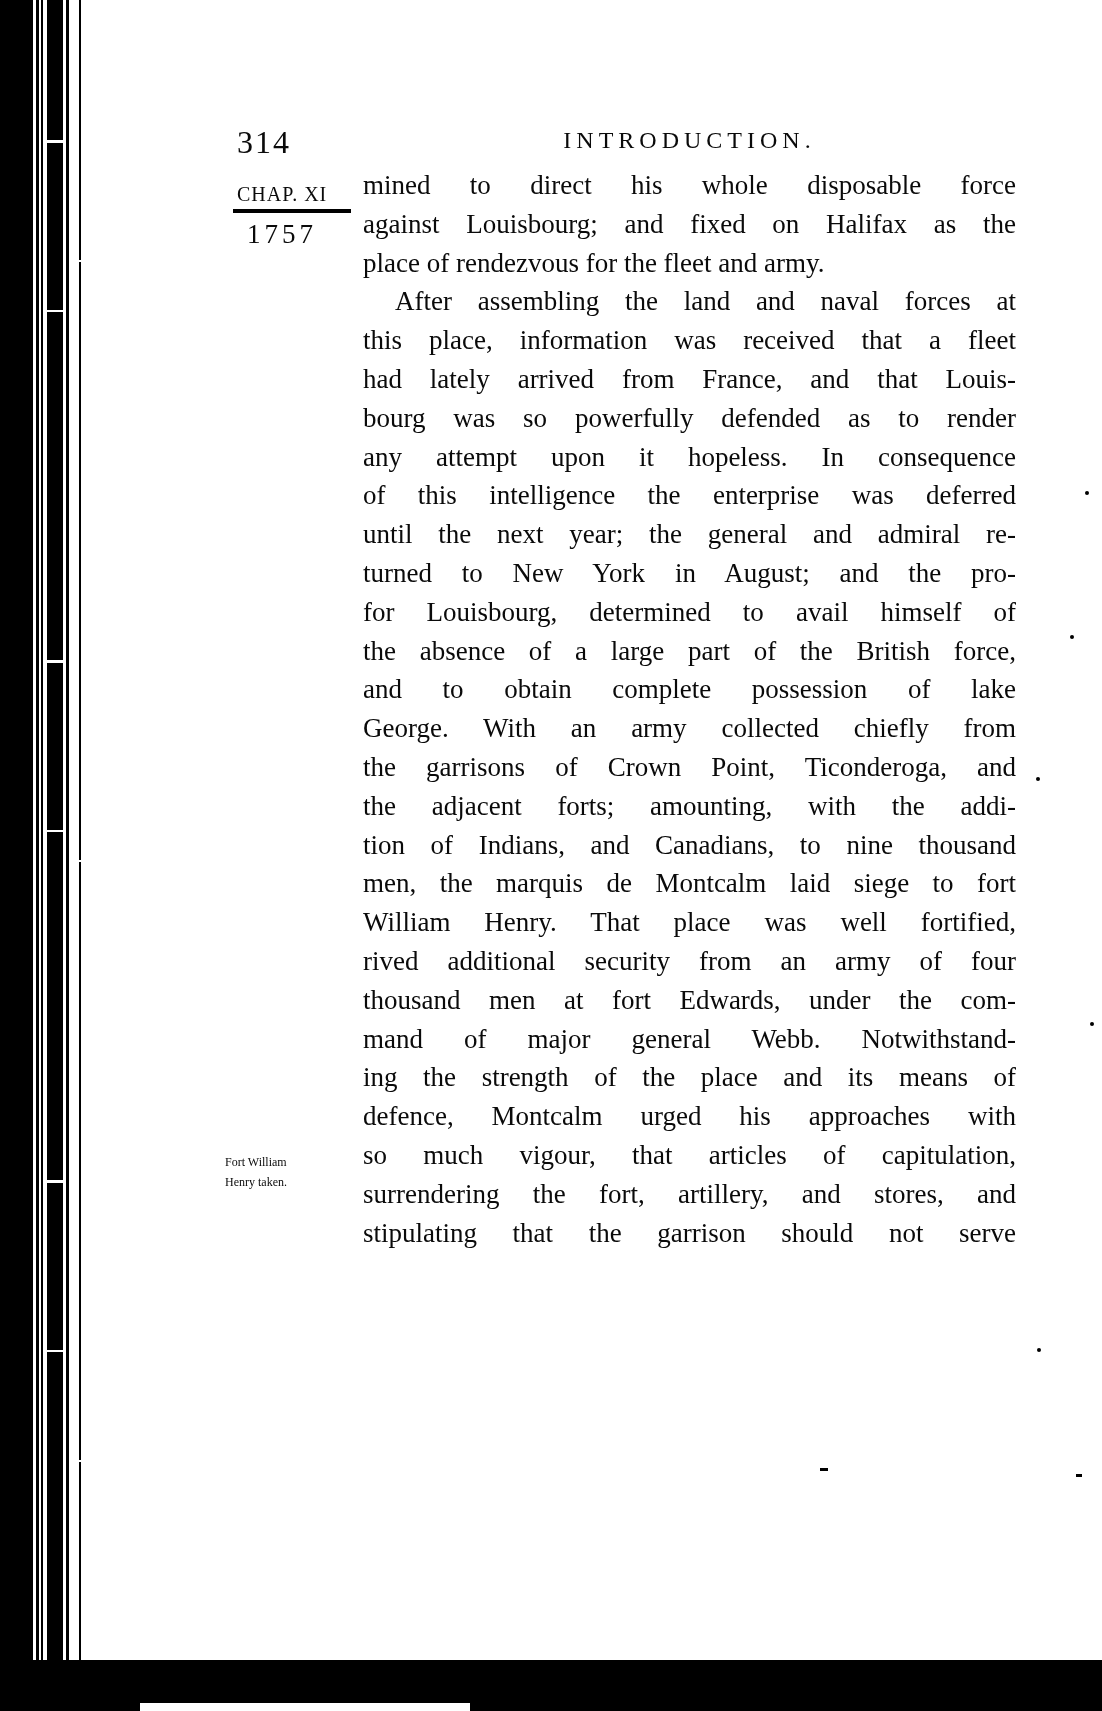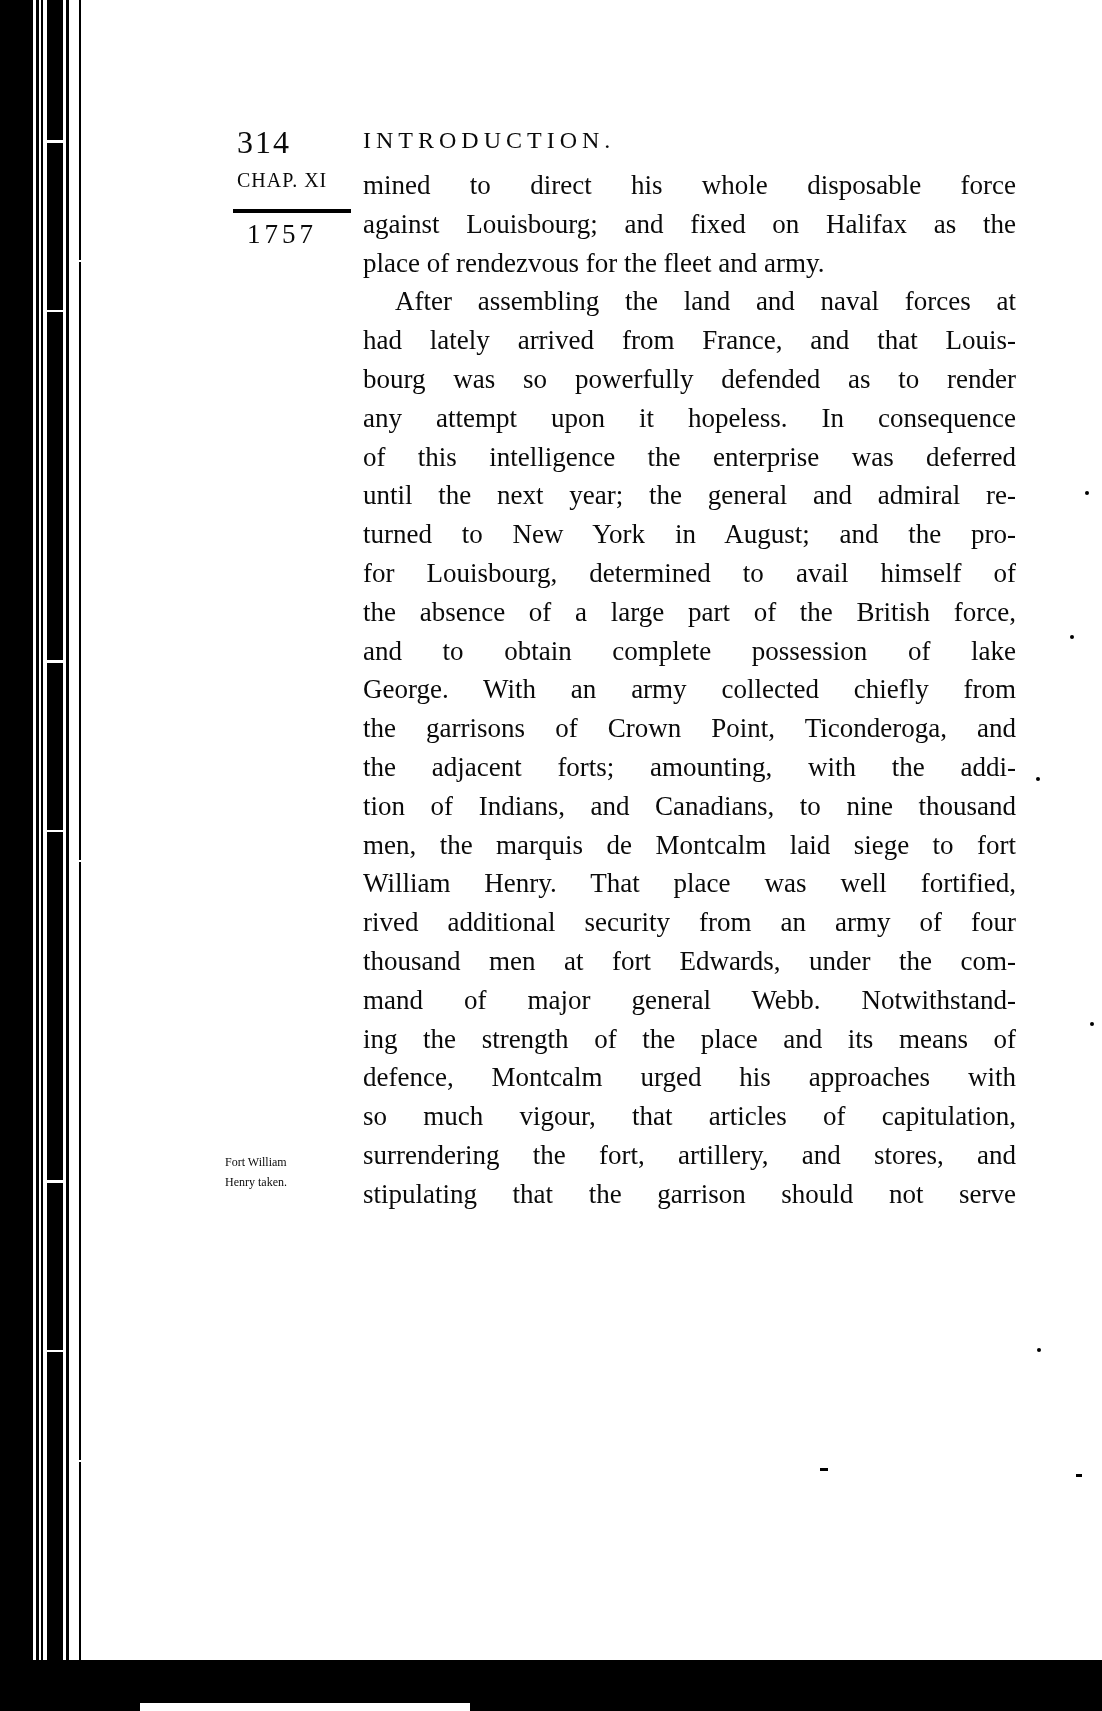--- a/index.html
+++ b/index.html
@@ -33,24 +33,24 @@
   .speck { position:absolute; width:4px; height:4px; background:#000; border-radius:50%; }
   .dash  { position:absolute; height:3px; background:#000; }
 
   
   .page-number {
     position:absolute; left:237px; top:126px;
     font-size:32px; line-height:1; letter-spacing:2px;
   }
   .running-header {
     position:absolute; left:363px; top:128px; width:653px;
-    text-align:left; font-size:24px; line-height:1; letter-spacing:5px;
+    text-align:center; font-size:24px; line-height:1; letter-spacing:5px;
   }
   .chapter-label {
-    position:absolute; left:237px; top:170px;
+    position:absolute; left:237px; top:184px;
     font-size:20px; line-height:1; letter-spacing:1px;
   }
   .chapter-rule {
     position:absolute; left:233px; top:209px; width:118px; height:4px; background:#000;
   }
   .year-label {
     position:absolute; left:247px; top:221px;
     font-size:27px; line-height:1; letter-spacing:4px;
   }
   .side-note {
@@ -101,20 +101,21 @@
   <div class="side-note">
     <div>Fort William</div>
     <div>Henry taken.</div>
   </div>
 
   <div class="body-text">
       <div class="line">mined to direct his whole disposable force</div>
       <div class="line">against Louisbourg; and fixed on Halifax as the</div>
       <div class="line para-end">place of rendezvous for the fleet and army.</div>
       <div class="line indent">After assembling the land and naval forces at</div>
+      <div class="line">this place, information was received that a fleet</div>
       <div class="line">had lately arrived from France, and that Louis-</div>
       <div class="line">bourg was so powerfully defended as to render</div>
       <div class="line">any attempt upon it hopeless. In consequence</div>
       <div class="line">of this intelligence the enterprise was deferred</div>
       <div class="line">until the next year; the general and admiral re-</div>
       <div class="line">turned to New York in August; and the pro-</div>
       <div class="line">for Louisbourg, determined to avail himself of</div>
       <div class="line">the absence of a large part of the British force,</div>
       <div class="line">and to obtain complete possession of lake</div>
       <div class="line">George. With an army collected chiefly from</div>

